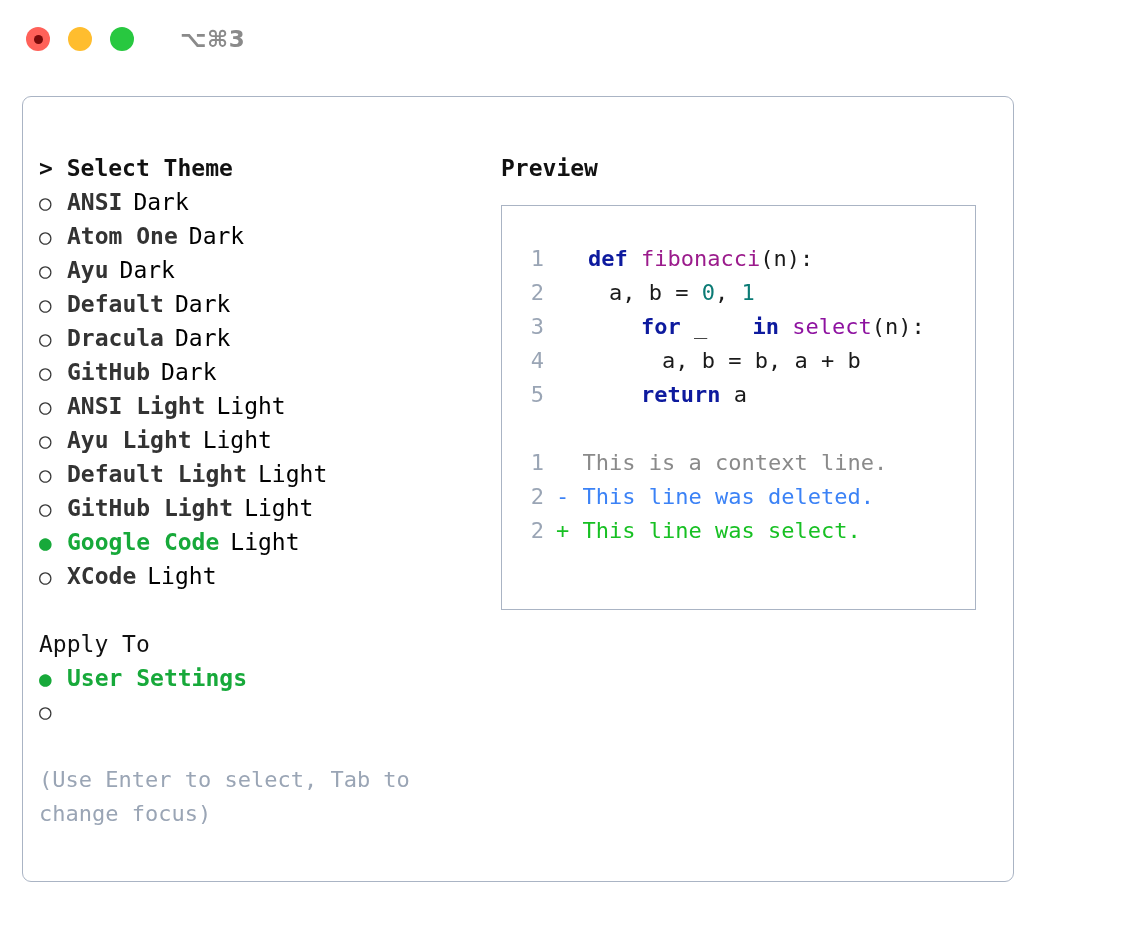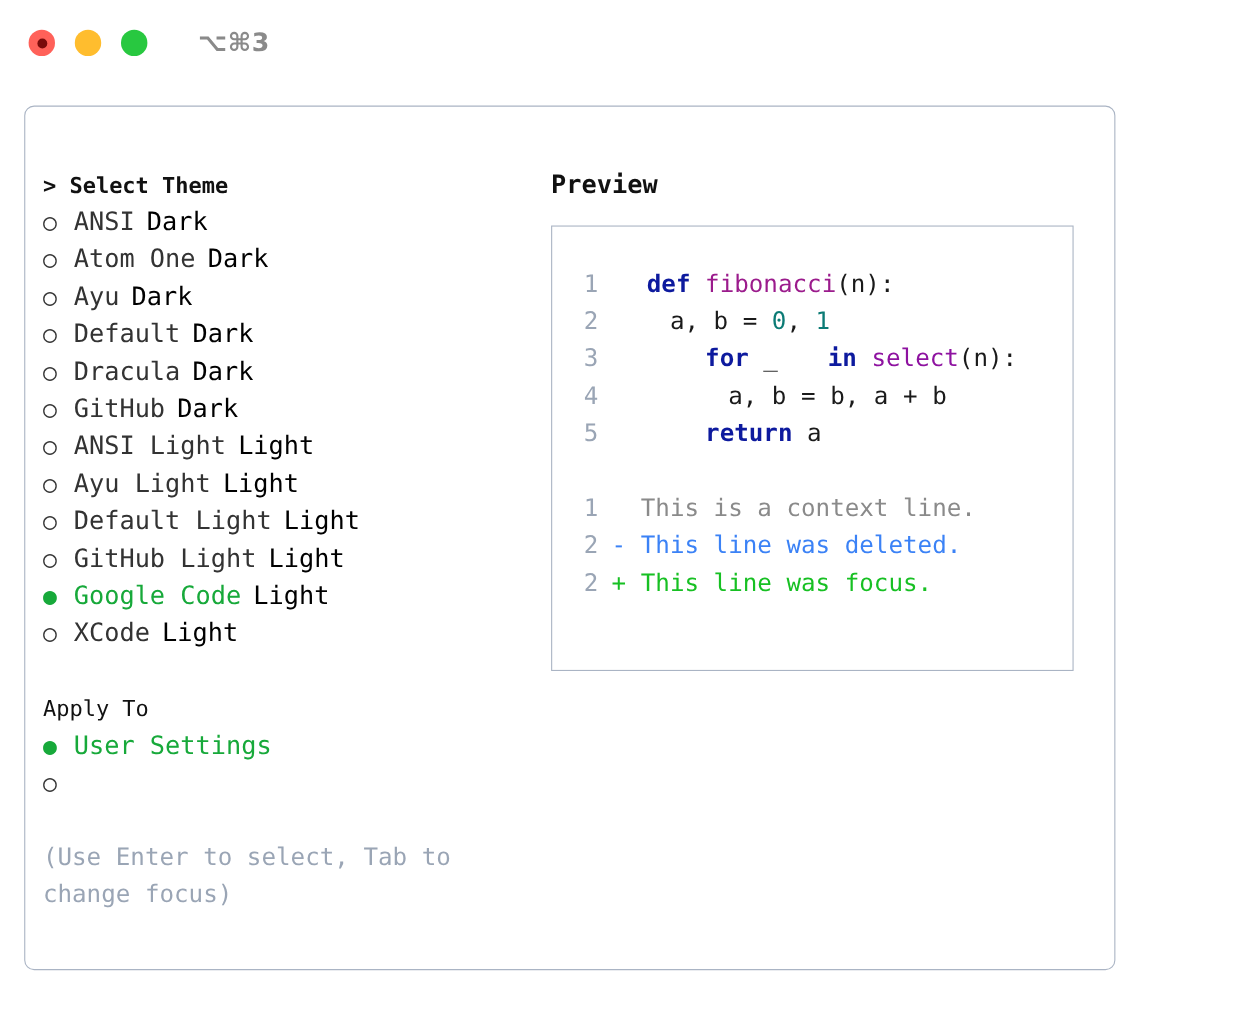--- a/index.html
+++ b/index.html
@@ -79,21 +79,21 @@
 
   
   .left-col {
     position: absolute;
     left: 16px;
     top: 54px;
     width: 460px;
   }
 
   .section-header {
-    font-size: 20px;
+    font-size: 23px;
     color: #111111;
     height: 34px;
     line-height: 34px;
     white-space: pre;
   }
   .section-header.bold { font-weight: bold; }
 
   .opt-row {
     height: 34px;
     line-height: 34px;
@@ -105,21 +105,21 @@
 
   .bullet {
     display: inline-block;
     width: 28px;
     flex: 0 0 28px;
     font-size: 21px;
     color: #3a3a3a;
   }
   .bullet.on { color: #17a93a; }
 
-  .opt-label { color: #333333; }
+  .opt-label { color: #333333; font-weight: bold; }
   .opt-label.sel { color: #17a93a; }
 
   .opt-variant {
     color: #000000;
     margin-left: 11px;
   }
 
   .spacer-row { height: 34px; }
 
   .hint {
@@ -242,20 +242,20 @@
               <div class="code-line"><span class="ln">1</span><span class="code-text"><span class="tok-kw">def </span><span class="tok-fn">fibonacci</span><span class="tok-plain">(n):</span></span></div>
               <div class="code-line"><span class="ln">2</span><span class="code-text"><span class="tok-plain">    a, b = </span><span class="tok-num">0</span><span class="tok-plain">, </span><span class="tok-num">1</span></span></div>
               <div class="code-line"><span class="ln">3</span><span class="code-text"><span class="tok-kw">    for </span><span class="tok-plain">_ </span><span class="tok-kw">in </span><span class="tok-builtin">select</span><span class="tok-plain">(n):</span></span></div>
               <div class="code-line"><span class="ln">4</span><span class="code-text"><span class="tok-plain">        a, b = b, a + b</span></span></div>
               <div class="code-line"><span class="ln">5</span><span class="code-text"><span class="tok-kw">    return </span><span class="tok-plain">a</span></span></div>
             </div>
           <div class="blank-line"></div>
           <div id="diff-block">
               <div class="code-line"><span class="ln">1</span><span class="code-text"><span class="tok-ctx">  This is a context line.</span></span></div>
               <div class="code-line"><span class="ln">2</span><span class="code-text"><span class="tok-del">- This line was deleted.</span></span></div>
-              <div class="code-line"><span class="ln">2</span><span class="code-text"><span class="tok-add">+ This line was focus.</span></span></div>
+              <div class="code-line"><span class="ln">2</span><span class="code-text"><span class="tok-add">+ This line was select.</span></span></div>
             </div>
         </div>
       </div>
 
     </div>
   </div>
 </div>
 
 </body></html>

